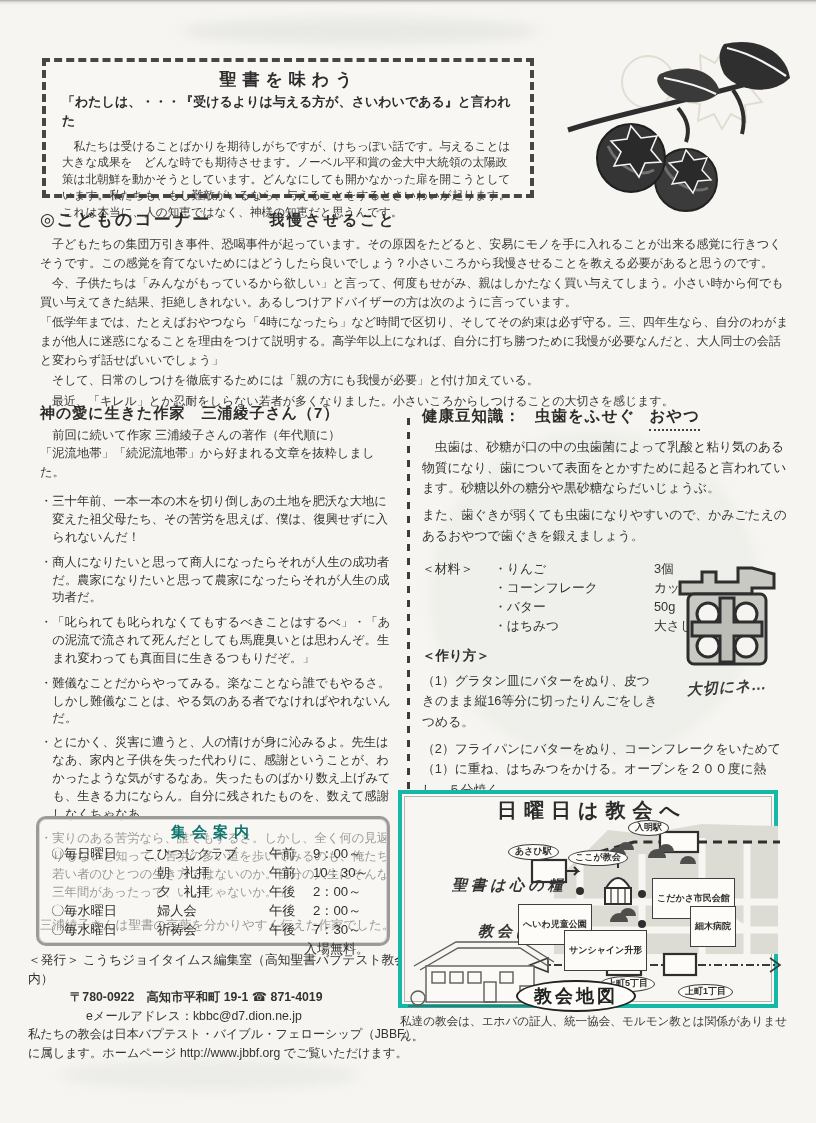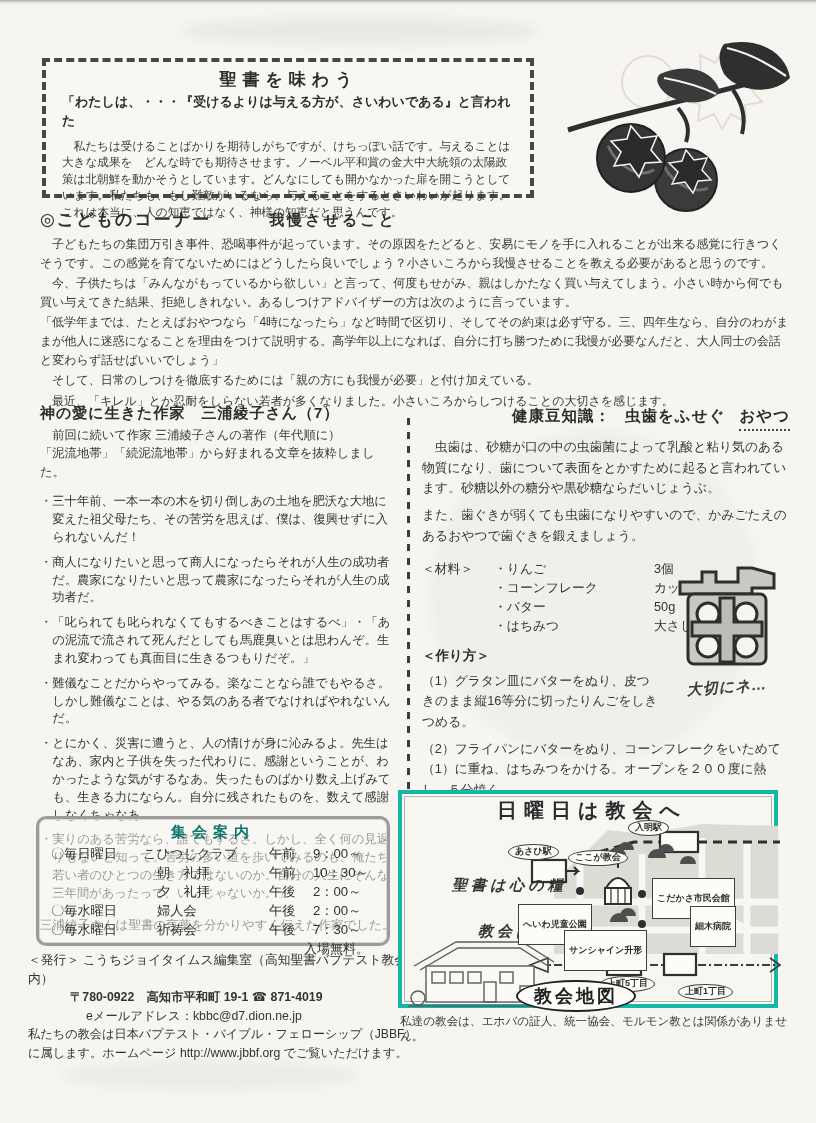--- a/index.html
+++ b/index.html
@@ -34,25 +34,25 @@
   .kids p{margin:0 0 2px 0;font-size:12px;line-height:1.55;color:#383838;}
 
   
   .col-divider{position:absolute;left:407px;top:418px;width:3px;height:385px;
     background:repeating-linear-gradient(to bottom,#3c3c3c 0 7px,transparent 7px 14px);}
   .miura{position:absolute;left:40px;top:404px;width:358px;}
   .miura-title{font-size:15px;font-weight:700;letter-spacing:1px;color:#2d2d2d;margin-bottom:3px;}
   .miura-intro{font-size:12.3px;line-height:1.5;color:#383838;}
   .miura-quotes{margin-top:12px;}
   .miura-quotes div{font-size:12.3px;line-height:1.45;color:#343434;padding-left:1em;text-indent:-1em;margin-bottom:7px;}
-  .miura-quotes div.gap{margin-top:0;}
+  .miura-quotes div.gap{margin-top:0;font-family:Liberation Mono, monospace;}
   .miura-closing{margin-top:14px;font-size:12.5px;color:#333;}
 
   .health{position:absolute;left:422px;top:406px;width:368px;}
-  .health-title{font-size:15.5px;font-weight:700;color:#2c2c2c;letter-spacing:1px;display:flex;gap:14px;align-items:baseline;justify-content:flex-end;}
+  .health-title{font-size:15.5px;font-weight:700;color:#2c2c2c;letter-spacing:1px;display:flex;gap:14px;align-items:baseline;}
   .health-title .snack{border-bottom:2px dotted #444;padding-bottom:2px;}
   .health p{margin:6px 0 0 0;font-size:12.8px;line-height:1.62;color:#353535;}
   .ingredients{margin-top:14px;display:grid;grid-template-columns:72px 160px 100px;row-gap:2px;
     font-size:12.8px;color:#333;}
   .ingredients .hdr{font-weight:400;}
   .tooth-wrap{position:absolute;right:2px;top:158px;width:122px;text-align:center;}
   .tooth-caption{font-size:15px;font-weight:800;font-style:italic;letter-spacing:1px;color:#3a3a3a;
     transform:rotate(-4deg);margin-top:2px;}
   .steps{margin-top:12px;}
   .steps-header{font-size:13.5px;font-weight:700;color:#2e2e2e;}

